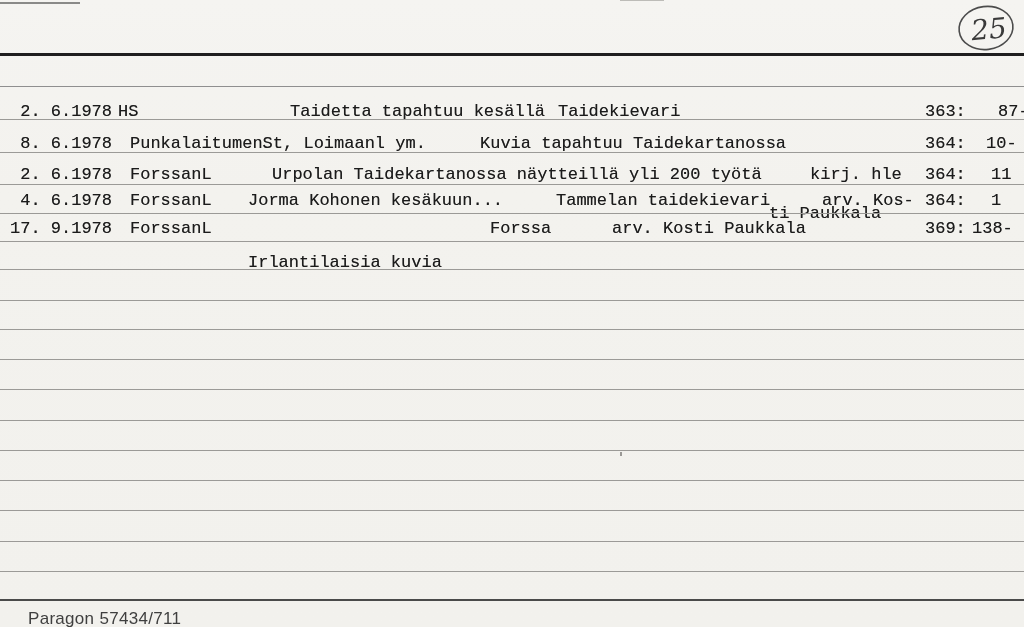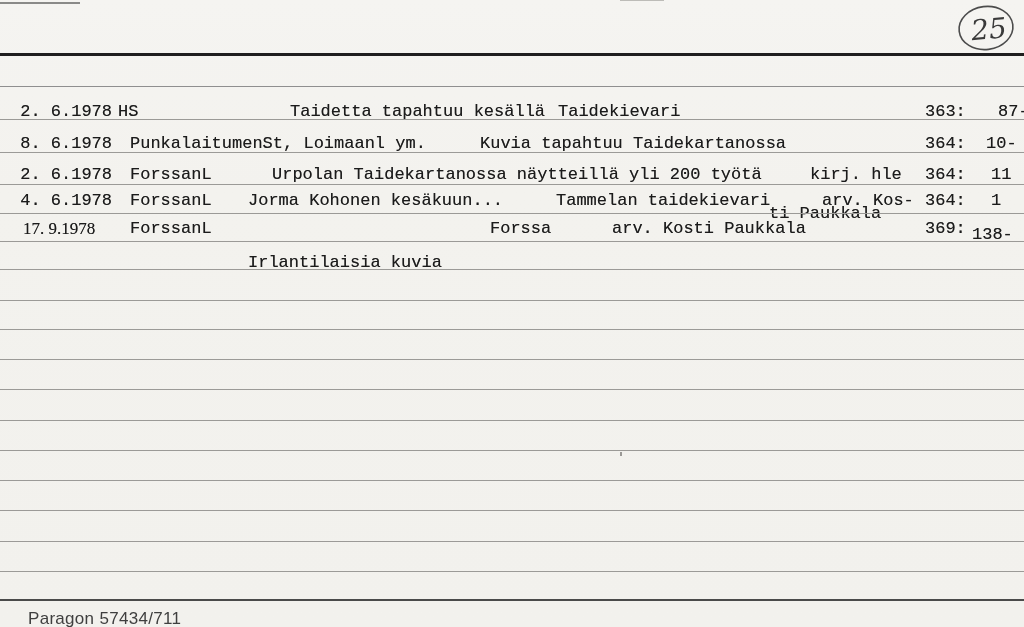--- a/index.html
+++ b/index.html
@@ -73,27 +73,27 @@
       <span class="tw" style="left: 925px; top: 166px;">364:</span>
       <span class="tw" style="left: 991px; top: 166px;">11</span>
       <span class="tw" style="left: 10px; top: 192px;"> 4. 6.1978</span>
       <span class="tw" style="left: 130px; top: 192px;">ForssanL</span>
       <span class="tw" style="left: 248px; top: 192px;">Jorma Kohonen kesäkuun...</span>
       <span class="tw" style="left: 556px; top: 192px;">Tammelan taidekievari</span>
       <span class="tw" style="left: 822px; top: 192px;">arv. Kos-</span>
       <span class="tw" style="left: 925px; top: 192px;">364:</span>
       <span class="tw" style="left: 991px; top: 192px;">1</span>
       <span class="tw" style="left: 769px; top: 205px;">ti Paukkala</span>
-      <span class="tw" style="left: 23px; top: 220px; font-family: Liberation Serif, serif;">17. 9.1978</span>
+      <span class="tw" style="left: 10px; top: 220px;">17. 9.1978</span>
       <span class="tw" style="left: 130px; top: 220px;">ForssanL</span>
       <span class="tw" style="left: 248px; top: 220px; margin-top: 34px;">Irlantilaisia kuvia</span>
       <span class="tw" style="left: 490px; top: 220px;">Forssa</span>
       <span class="tw" style="left: 612px; top: 220px;">arv. Kosti Paukkala</span>
       <span class="tw" style="left: 925px; top: 220px;">369:</span>
-      <span class="tw" style="left: 972px; top: 220px; margin-top: 6px;">138-</span>
+      <span class="tw" style="left: 972px; top: 220px;">138-</span>
     </div>
 
   <div id="lines">
       <div class="ruled" style="top: 53px; height: 3px; background: rgb(31, 31, 31);"></div>
       <div class="ruled" style="top: 86px; height: 1px; background: rgb(143, 143, 143);"></div>
       <div class="ruled" style="top: 119px; height: 1px; background: rgb(155, 154, 151);"></div>
       <div class="ruled" style="top: 152px; height: 1px; background: rgb(155, 154, 151);"></div>
       <div class="ruled" style="top: 184px; height: 1px; background: rgb(155, 154, 151);"></div>
       <div class="ruled" style="top: 213px; height: 1px; background: rgb(155, 154, 151);"></div>
       <div class="ruled" style="top: 241px; height: 1px; background: rgb(155, 154, 151);"></div>

